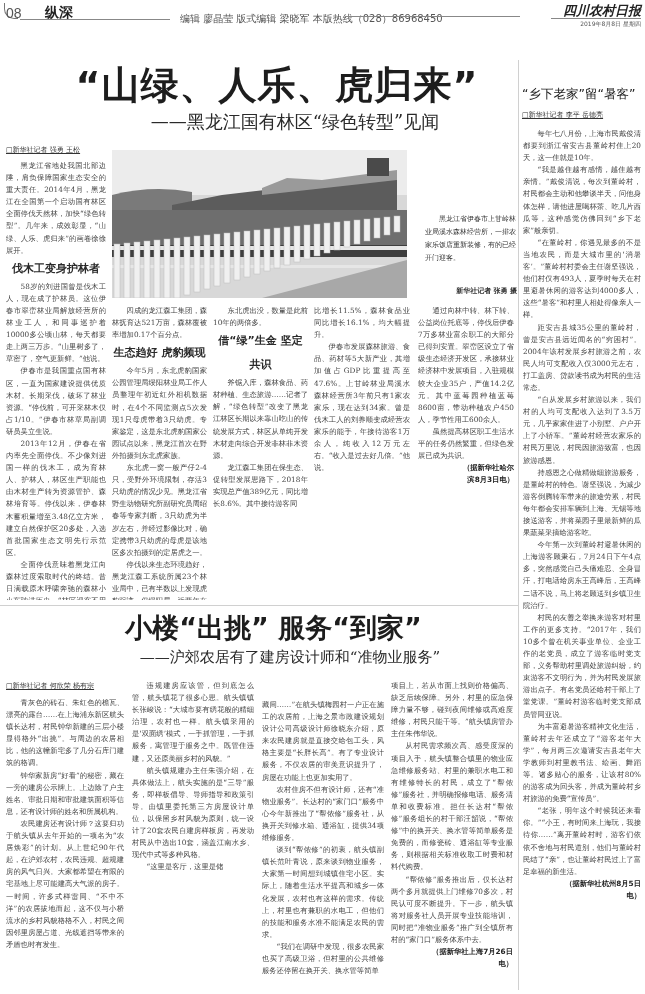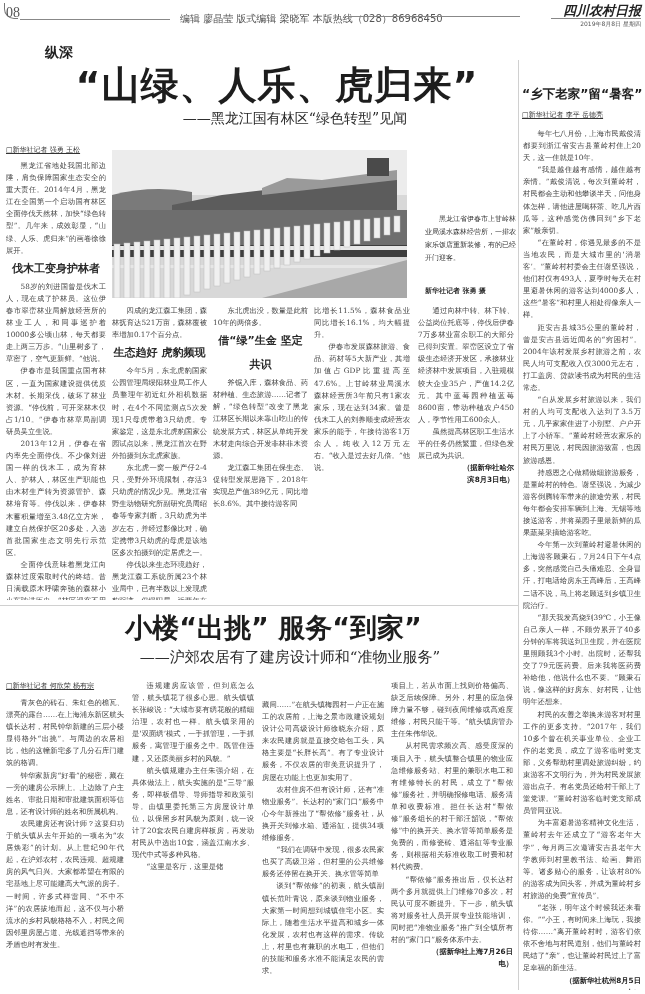--- a/index.html
+++ b/index.html
@@ -1,47 +1,47 @@
 <!DOCTYPE html>
 <html><head>
 <meta charset="utf-8">
 <style>
   * { margin: 0; padding: 0; box-sizing: border-box; }
   html, body { width: 645px; height: 994px; background: #ffffff; overflow: hidden; }
   body { position: relative; font-family: "DejaVu Serif", "Liberation Serif", serif; color: #3a3a3a; }
 
   .masthead { position: absolute; left: 0; top: 0; width: 645px; height: 22px; }
-  .page-num { position: absolute; left: 6px; top: 5px; font-family: Liberation Serif, serif; font-size: 14px; color: #555; }
+  .page-num { position: absolute; left: 6px; top: 5px; font-family: Liberation Sans, sans-serif; font-size: 14px; color: #555; }
   .page-num-arc { position: absolute; left: 4px; top: 3px; width: 14px; height: 16px; border-left: 1.5px solid #777; border-bottom: 1.5px solid #777; border-bottom-left-radius: 10px; }
-  .section-name { position: absolute; left: 45px; top: 4px; font-family: "DejaVu Sans", sans-serif; font-weight: bold; font-size: 14px; color: #222; margin-top: 40px; }
+  .section-name { position: absolute; left: 45px; top: 4px; font-family: "DejaVu Sans", sans-serif; font-weight: bold; font-size: 14px; color: #222; }
   .rule-left { position: absolute; left: 20px; top: 19px; width: 150px; border-top: 1px solid #888; }
   .editors { position: absolute; left: 180px; top: 12px; font-family: "DejaVu Sans", sans-serif; font-size: 10px; color: #555; white-space: nowrap; }
   .rule-right { position: absolute; left: 345px; top: 16px; width: 175px; border-top: 1px solid #888; }
   .paper-logo { position: absolute; right: 4px; top: 2px; font-family: Liberation Serif, serif; font-style: italic; font-weight: bold; font-size: 13px; color: #222; }
   .paper-date { position: absolute; right: 4px; top: 20px; font-family: "DejaVu Sans", sans-serif; font-size: 6px; color: #555; }
   .rule-date { position: absolute; right: 4px; top: 18px; width: 90px; border-top: 1px solid #888; }
 
   .headline1 { position: absolute; left: 0; top: 60px; width: 525px; text-align: center; font-family: "DejaVu Sans", sans-serif; font-weight: bold; font-size: 38px; color: #1d1d1d; letter-spacing: 1px; padding-left: 29px; }
-  .subhead1 { position: absolute; left: 80px; top: 110px; width: 430px; text-align: center; font-family: "DejaVu Serif", serif; font-size: 14px; color: #2a2a2a; }
+  .subhead1 { position: absolute; left: 80px; top: 110px; width: 430px; text-align: center; font-family: "DejaVu Serif", serif; font-size: 18px; color: #2a2a2a; }
 
   .byline { position: absolute; font-family: "DejaVu Sans", sans-serif; font-size: 7px; color: #333; text-decoration: underline; white-space: nowrap; }
   .col { position: absolute; font-size: 7.3px; line-height: 12.1px; color: #444; text-align: justify; overflow: hidden; }
   .col p { text-indent: 2em; }
   .col .subhd { text-align: center; font-family: "DejaVu Sans", sans-serif; font-weight: bold; font-size: 11px; line-height: 24px; color: #2a2a2a; text-indent: 0; }
   .col .dateline { font-family: "DejaVu Sans", sans-serif; font-weight: bold; font-size: 7.3px; text-align: right; text-indent: 0; color: #222; margin-left: 39px; }
 
   .photo { position: absolute; left: 112px; top: 150px; width: 295px; height: 148px; overflow: hidden; background: #bfbfbf; }
   .photo svg { width: 100%; height: 100%; display: block; }
   .caption { position: absolute; left: 425px; top: 213px; width: 92px; font-family: "DejaVu Serif", serif; font-size: 7px; line-height: 13px; color: #333; text-indent: 2em; }
-  .caption-credit { position: absolute; left: 425px; top: 285px; width: 92px; font-family: "DejaVu Sans", sans-serif; font-weight: bold; font-size: 7px; line-height: 13px; color: #333; }
+  .caption-credit { position: absolute; left: 425px; top: 285px; width: 92px; font-family: "DejaVu Sans", sans-serif; font-weight: bold; font-size: 7px; line-height: 13px; color: #333; text-align: right; }
 
   .vrule { position: absolute; left: 518px; top: 60px; width: 1px; height: 930px; background: #d0d0d0; }
   .hrule { position: absolute; left: 0; top: 605px; width: 518px; height: 1px; background: #d0d0d0; }
 
-  .headline-right { position: absolute; left: 522px; top: 86px; width: 123px; font-family: "DejaVu Sans", sans-serif; font-weight: bold; font-size: 12.5px; color: #222; white-space: nowrap; }
+  .headline-right { position: absolute; left: 522px; top: 86px; width: 123px; font-family: "DejaVu Sans", sans-serif; font-weight: normal; font-size: 12.5px; color: #222; white-space: nowrap; }
 
   .headline2 { position: absolute; left: 0; top: 610px; width: 525px; text-align: center; font-family: "DejaVu Sans", sans-serif; font-weight: bold; font-size: 27px; color: #1d1d1d; margin-left: 11px; }
   .subhead2 { position: absolute; left: 60px; top: 648px; width: 460px; text-align: center; font-family: "DejaVu Serif", serif; font-size: 15px; color: #2a2a2a; }
 </style>
 </head>
 <body>
 
 <div class="masthead">
   <div class="page-num-arc"></div>
   <span class="page-num">08</span>
@@ -148,21 +148,20 @@
 <div class="headline-right">“乡下老家”留“暑客”</div>
 <div class="byline" style="left:522px; top:110px;">□新华社记者 李平 岳德亮</div>
 <div class="col" style="left:523px; top:128px; width:118px; height:862px;">
   <p>每年七八月份，上海市民戴俊清都要到浙江省安吉县董岭村住上20天，这一住就是10年。</p>
   <p>“我是越住越有感情，越住越有亲情。”戴俊清说，每次到董岭村，村民都会主动和他攀谈半天，问他身体怎样，请他进屋喝杯茶、吃几片西瓜等，这种感觉仿佛回到“乡下老家”般亲切。</p>
   <p>“在董岭村，你遇见最多的不是当地农民，而是大城市里的‘消暑客’。”董岭村村委会主任谢坚强说，他们村仅有493人，夏季时每天在村里避暑休闲的游客达到4000多人，这些“暑客”和村里人相处得像亲人一样。</p>
   <p>距安吉县城35公里的董岭村，曾是安吉县远近闻名的“穷困村”。2004年该村发展乡村旅游之前，农民人均可支配收入仅3000元左右，打工盖房、贷款读书成为村民的生活常态。</p>
   <p>“自从发展乡村旅游以来，我们村的人均可支配收入达到了3.5万元，几乎家家住进了小别墅、户户开上了小轿车。”董岭村经营农家乐的村民万里说，村民因旅游致富，也因旅游感恩。</p>
   <p>持感恩之心做精做细旅游服务，是董岭村的特色。谢坚强说，为减少游客倒腾转车带来的旅途劳累，村民每年都会安排车辆到上海、无锡等地接送游客，并将菜园子里最新鲜的瓜果蔬菜采摘给游客吃。</p>
   <p>今年第一次到董岭村避暑休闲的上海游客顾秉石，7月24日下午4点多，突然感觉自己头痛难忍、全身冒汗，打电话给房东王高峰后，王高峰二话不说，马上将老顾送到乡镇卫生院治疗。</p>
-  <p>“那天我发高烧到39℃，小王像自己亲人一样，不顾劳累开了40多分钟的车将我送到卫生院，并在医院里照顾我3个小时。出院时，还帮我交了79元医药费。后来我将医药费补给他，他说什么也不要。”顾秉石说，像这样的好房东、好村民，让他明年还想来。</p>
   <p>村民的友善之举换来游客对村里工作的更多支持。“2017年，我们10多个曾在机关事业单位、企业工作的老党员，成立了游客临时党支部，义务帮助村里调处旅游纠纷，约束游客不文明行为，并为村民发展旅游出点子。有名党员还给村干部上了堂党课。”董岭村游客临时党支部成员管同亚说。</p>
   <p>为丰富避暑游客精神文化生活，董岭村去年还成立了“游客老年大学”，每月两三次邀请安吉县老年大学教师到村里教书法、绘画、舞蹈等。诸多贴心的服务，让该村80%的游客成为回头客，并成为董岭村乡村旅游的免费“宣传员”。</p>
   <p>“老张，明年这个时候我还来看你。”“小王，有时间来上海玩，我接待你……”离开董岭村时，游客们依依不舍地与村民道别，他们与董岭村民结了“亲”，也让董岭村民过上了富足幸福的新生活。</p>
   <p class="dateline">（据新华社杭州8月5日电）</p>
 </div>
 
 <div class="headline2">小楼“出挑” 服务“到家”</div>
 <div class="subhead2">——沪郊农居有了建房设计师和“准物业服务”</div>
 <div class="byline" style="left:6px; top:681px;">□新华社记者 何欣荣 杨有宗</div>
 
@@ -174,22 +173,22 @@
 
 <div class="col" style="left:132px; top:680px; width:122px; height:312px;">
   <p>违规建房应该管，但到底怎么管，航头镇花了很多心思。航头镇镇长张峻说：“大城市要有绣花般的精细治理，农村也一样。航头镇采用的是‘双面绣’模式，一手抓管理，一手抓服务，寓管理于服务之中。既管住违建，又还原美丽乡村的风貌。”</p>
   <p>航头镇规建办主任朱强介绍，在具体做法上，航头实施的是“三导”服务，即样板倡导、导师指导和政策引导。由镇里委托第三方房屋设计单位，以保留乡村风貌为原则，统一设计了20套农民自建房样板房，再发动村民从中选出10套，涵盖江南水乡、现代中式等多种风格。</p>
   <p>“这里是客厅，这里是储</p>
 </div>
 
 <div class="col" style="left:262px; top:699px; width:122px; height:312px;">
   <p style="text-indent:0;">藏间……”在航头镇梅园村一户正在施工的农居前，上海之景市政建设规划设计公司高级设计师徐晓东介绍，原来农民建房就是直接交给包工头，风格主要是“长胖长高”。有了专业设计服务，不仅农居的审美意识提升了，房屋在功能上也更加实用了。</p>
   <p>农村住房不但有设计师，还有“准物业服务”。长达村的“家门口”服务中心今年新推出了“帮侬修”服务社，从换开关到修水箱、通浴缸，提供34项维修服务。</p>
+  <p>谈到“帮侬修”的初衷，航头镇副镇长范叶青说，原来谈到物业服务，大家第一时间想到城镇住宅小区。实际上，随着生活水平提高和城乡一体化发展，农村也有这样的需求。传统上，村里也有兼职的水电工，但他们的技能和服务水准不能满足农民的需求。</p>
   <p>“我们在调研中发现，很多农民家也买了高级卫浴，但村里的公共维修服务还停留在换开关、换水管等简单</p>
-  <p>谈到“帮侬修”的初衷，航头镇副镇长范叶青说，原来谈到物业服务，大家第一时间想到城镇住宅小区。实际上，随着生活水平提高和城乡一体化发展，农村也有这样的需求。传统上，村里也有兼职的水电工，但他们的技能和服务水准不能满足农民的需求。</p>
 </div>
 
 <div class="col" style="left:391px; top:680px; width:122px; height:312px;">
   <p style="text-indent:0;">项目上，若从市面上找则价格偏高、缺乏后续保障。另外，村里的应急保障力量不够，碰到夜间维修或高难度维修，村民只能干等。”航头镇房管办主任朱伟华说。</p>
   <p>从村民需求频次高、感受度深的项目入手，航头镇整合镇里的物业应急维修服务站、村里的兼职水电工和有维修特长的村民，成立了“帮侬修”服务社，并明确报修电话、服务清单和收费标准。担任长达村“帮侬修”服务组长的村干部汪韶说，“帮侬修”中的换开关、换水管等简单服务是免费的，而修瓷砖、通浴缸等专业服务，则根据相关标准收取工时费和材料代购费。</p>
   <p>“帮侬修”服务推出后，仅长达村两个多月就提供上门维修70多次，村民认可度不断提升。下一步，航头镇将对服务社人员开展专业技能培训，同时把“准物业服务”推广到全镇所有村的“家门口”服务体系中去。</p>
   <p class="dateline">（据新华社上海7月26日电）</p>
 </div>
 
 </body></html>

